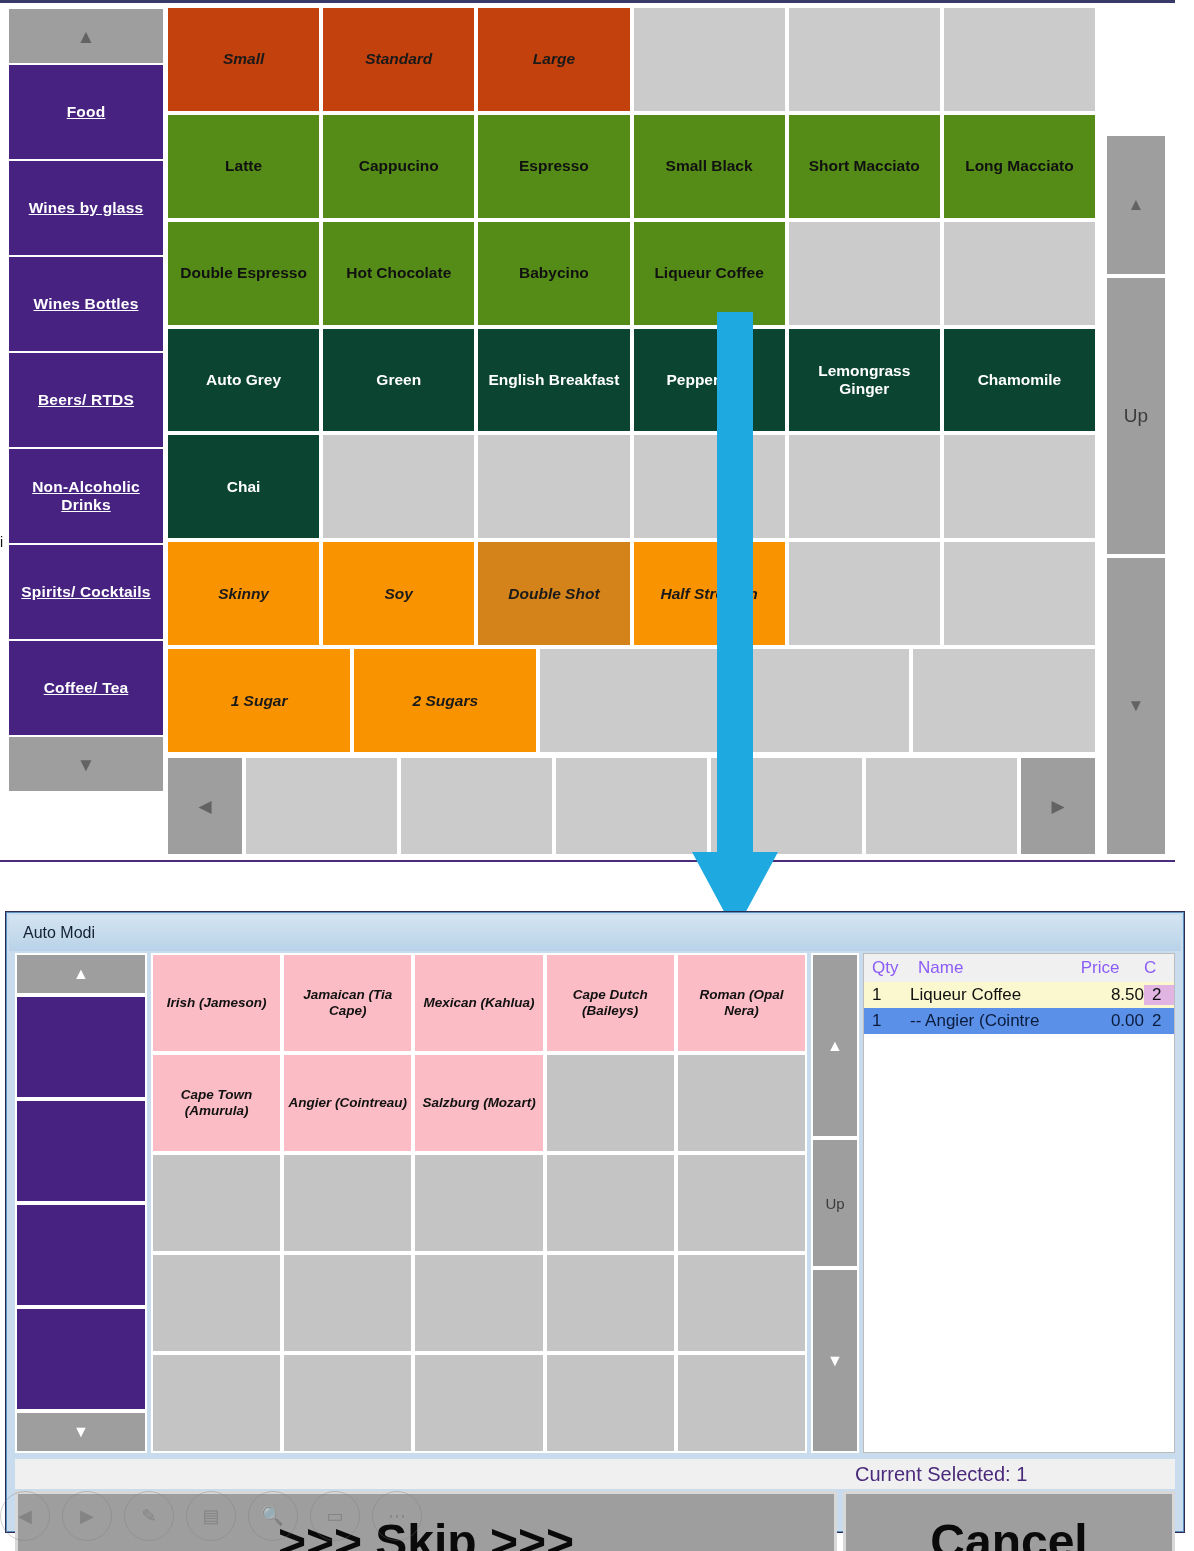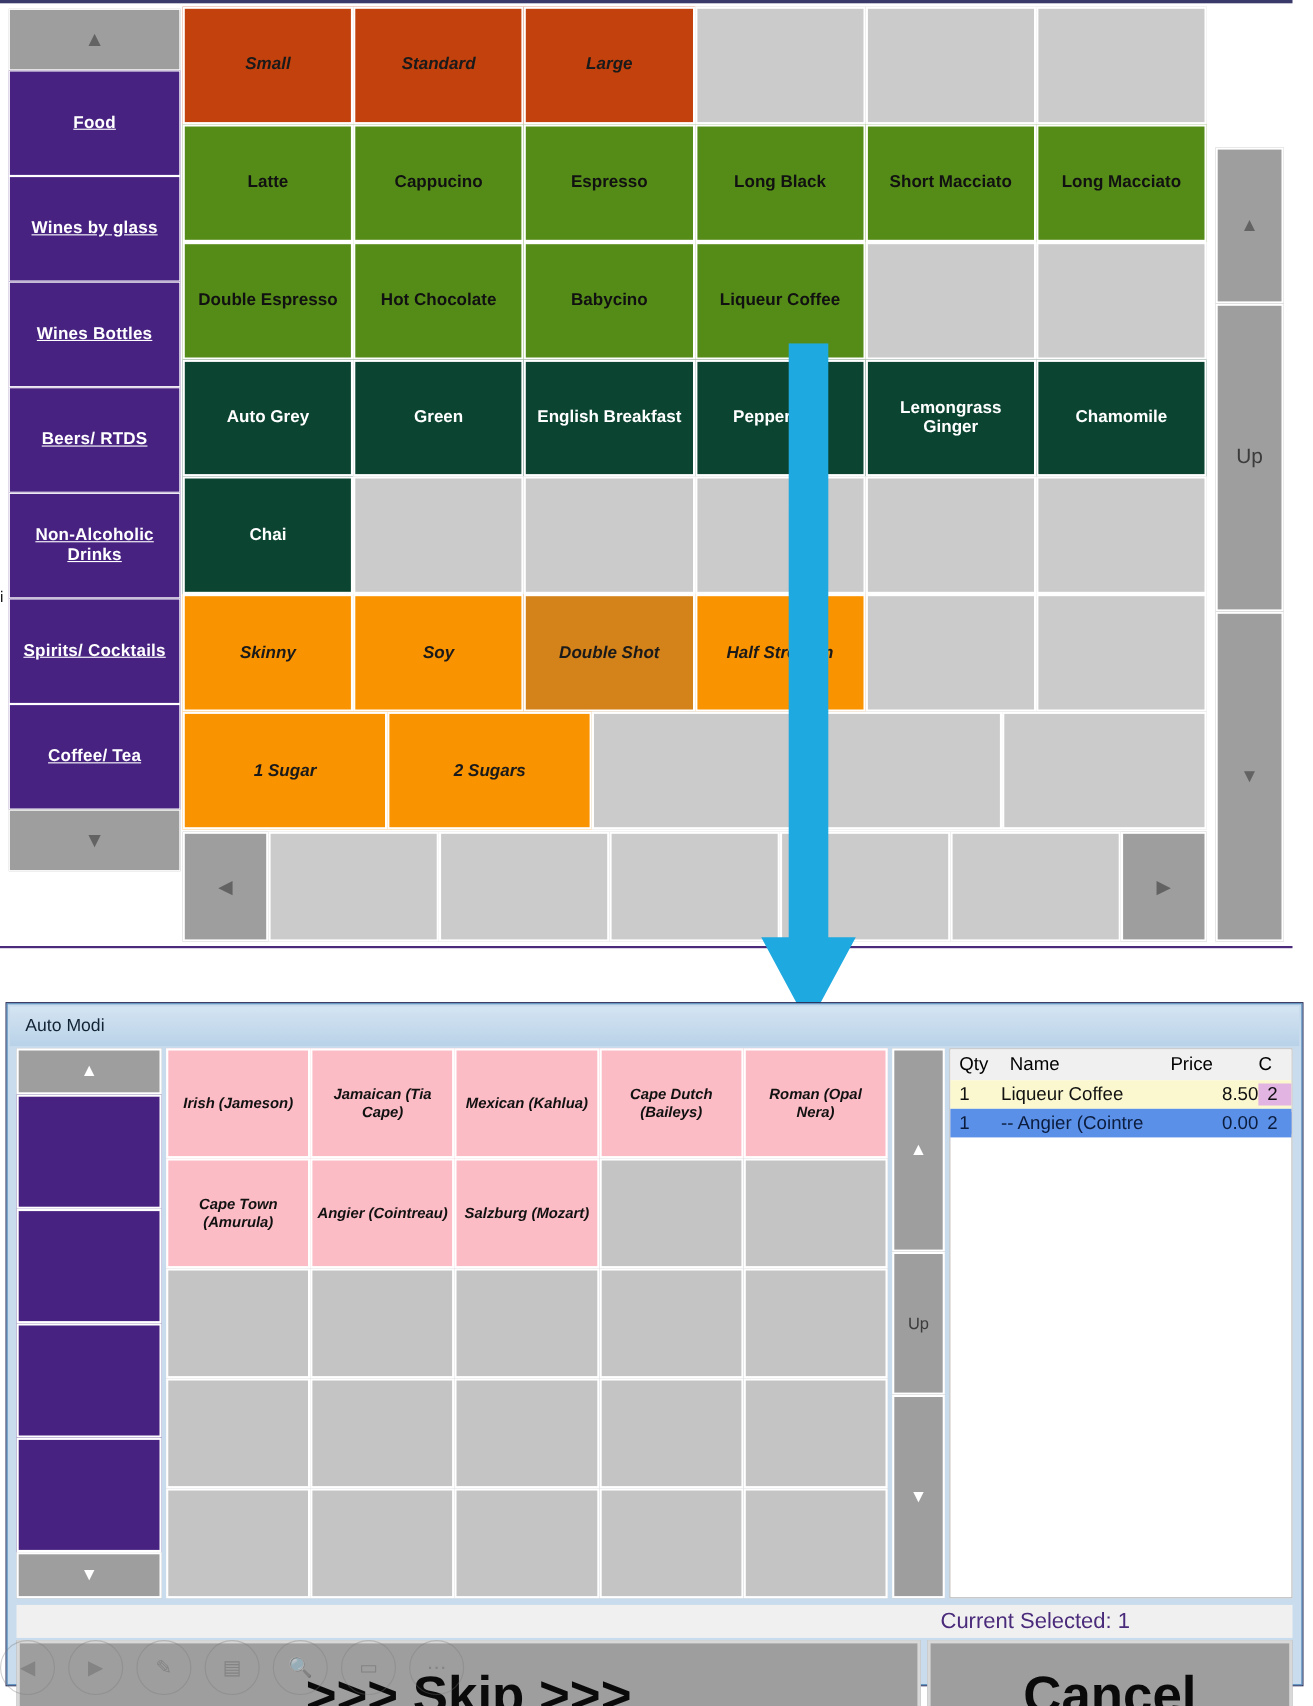--- a/index.html
+++ b/index.html
@@ -108,24 +108,24 @@
   .dsrail{
     background:#9e9e9e;border:2px solid #ffffff;box-sizing:border-box;
     display:flex;align-items:center;justify-content:center;color:#ffffff;font-size:16px;
   }
   .dsrail.s1{height:185px;}
   .dsrail.s2{flex:1 1 auto;color:#3c3c3c;font-size:15px;}
   .dsrail.s3{height:185px;}
 
   
   #order-pane{position:absolute;left:848px;top:0;right:0;height:100%;background:#ffffff;border:1px solid #bcbcbc;box-sizing:border-box;}
-  #order-head{display:flex;background:#f0f0f0;height:28px;align-items:center;font-size:17px;color:#000000;}
+  #order-head{display:flex;background:#f0f0f0;height:28px;align-items:center;font-size:17px;color:#8b5cf6;}
   .oh-qty{width:46px;padding-left:8px;}
   .oh-name{flex:1 1 auto;}
-  .oh-price{width:72px;text-align:left;}
+  .oh-price{width:72px;text-align:center;}
   .oh-c{width:30px;text-align:left;padding-left:8px;}
   .order-row{display:flex;height:26px;align-items:center;font-size:17px;}
   .order-row .qty{width:46px;padding-left:8px;box-sizing:border-box;}
   .order-row .name{flex:1 1 auto;}
   .order-row .price{width:72px;text-align:right;}
   .order-row .ccol{width:30px;text-align:left;padding-left:8px;box-sizing:border-box;}
   .row-y{background:#fbf8cf;color:#111;}
   .row-y .ccol{background:#e2b4e2;}
   .row-b{background:#5b90e8;color:#0b1c3c;}
   .row-b .ccol{background:#5b90e8;}
@@ -220,21 +220,21 @@
         <div class="cell c-green">
           <span>Latte</span>
         </div>
         <div class="cell c-green">
           <span>Cappucino</span>
         </div>
         <div class="cell c-green">
           <span>Espresso</span>
         </div>
         <div class="cell c-green">
-          <span>Long Black</span>
+          <span>Small Black</span>
         </div>
         <div class="cell c-green">
           <span>Short Macciato</span>
         </div>
         <div class="cell c-green">
           <span>Long Macciato</span>
         </div>
       </div>
       <div class="grid-row" style="height: 106.857px;">
         <div class="cell c-green">

